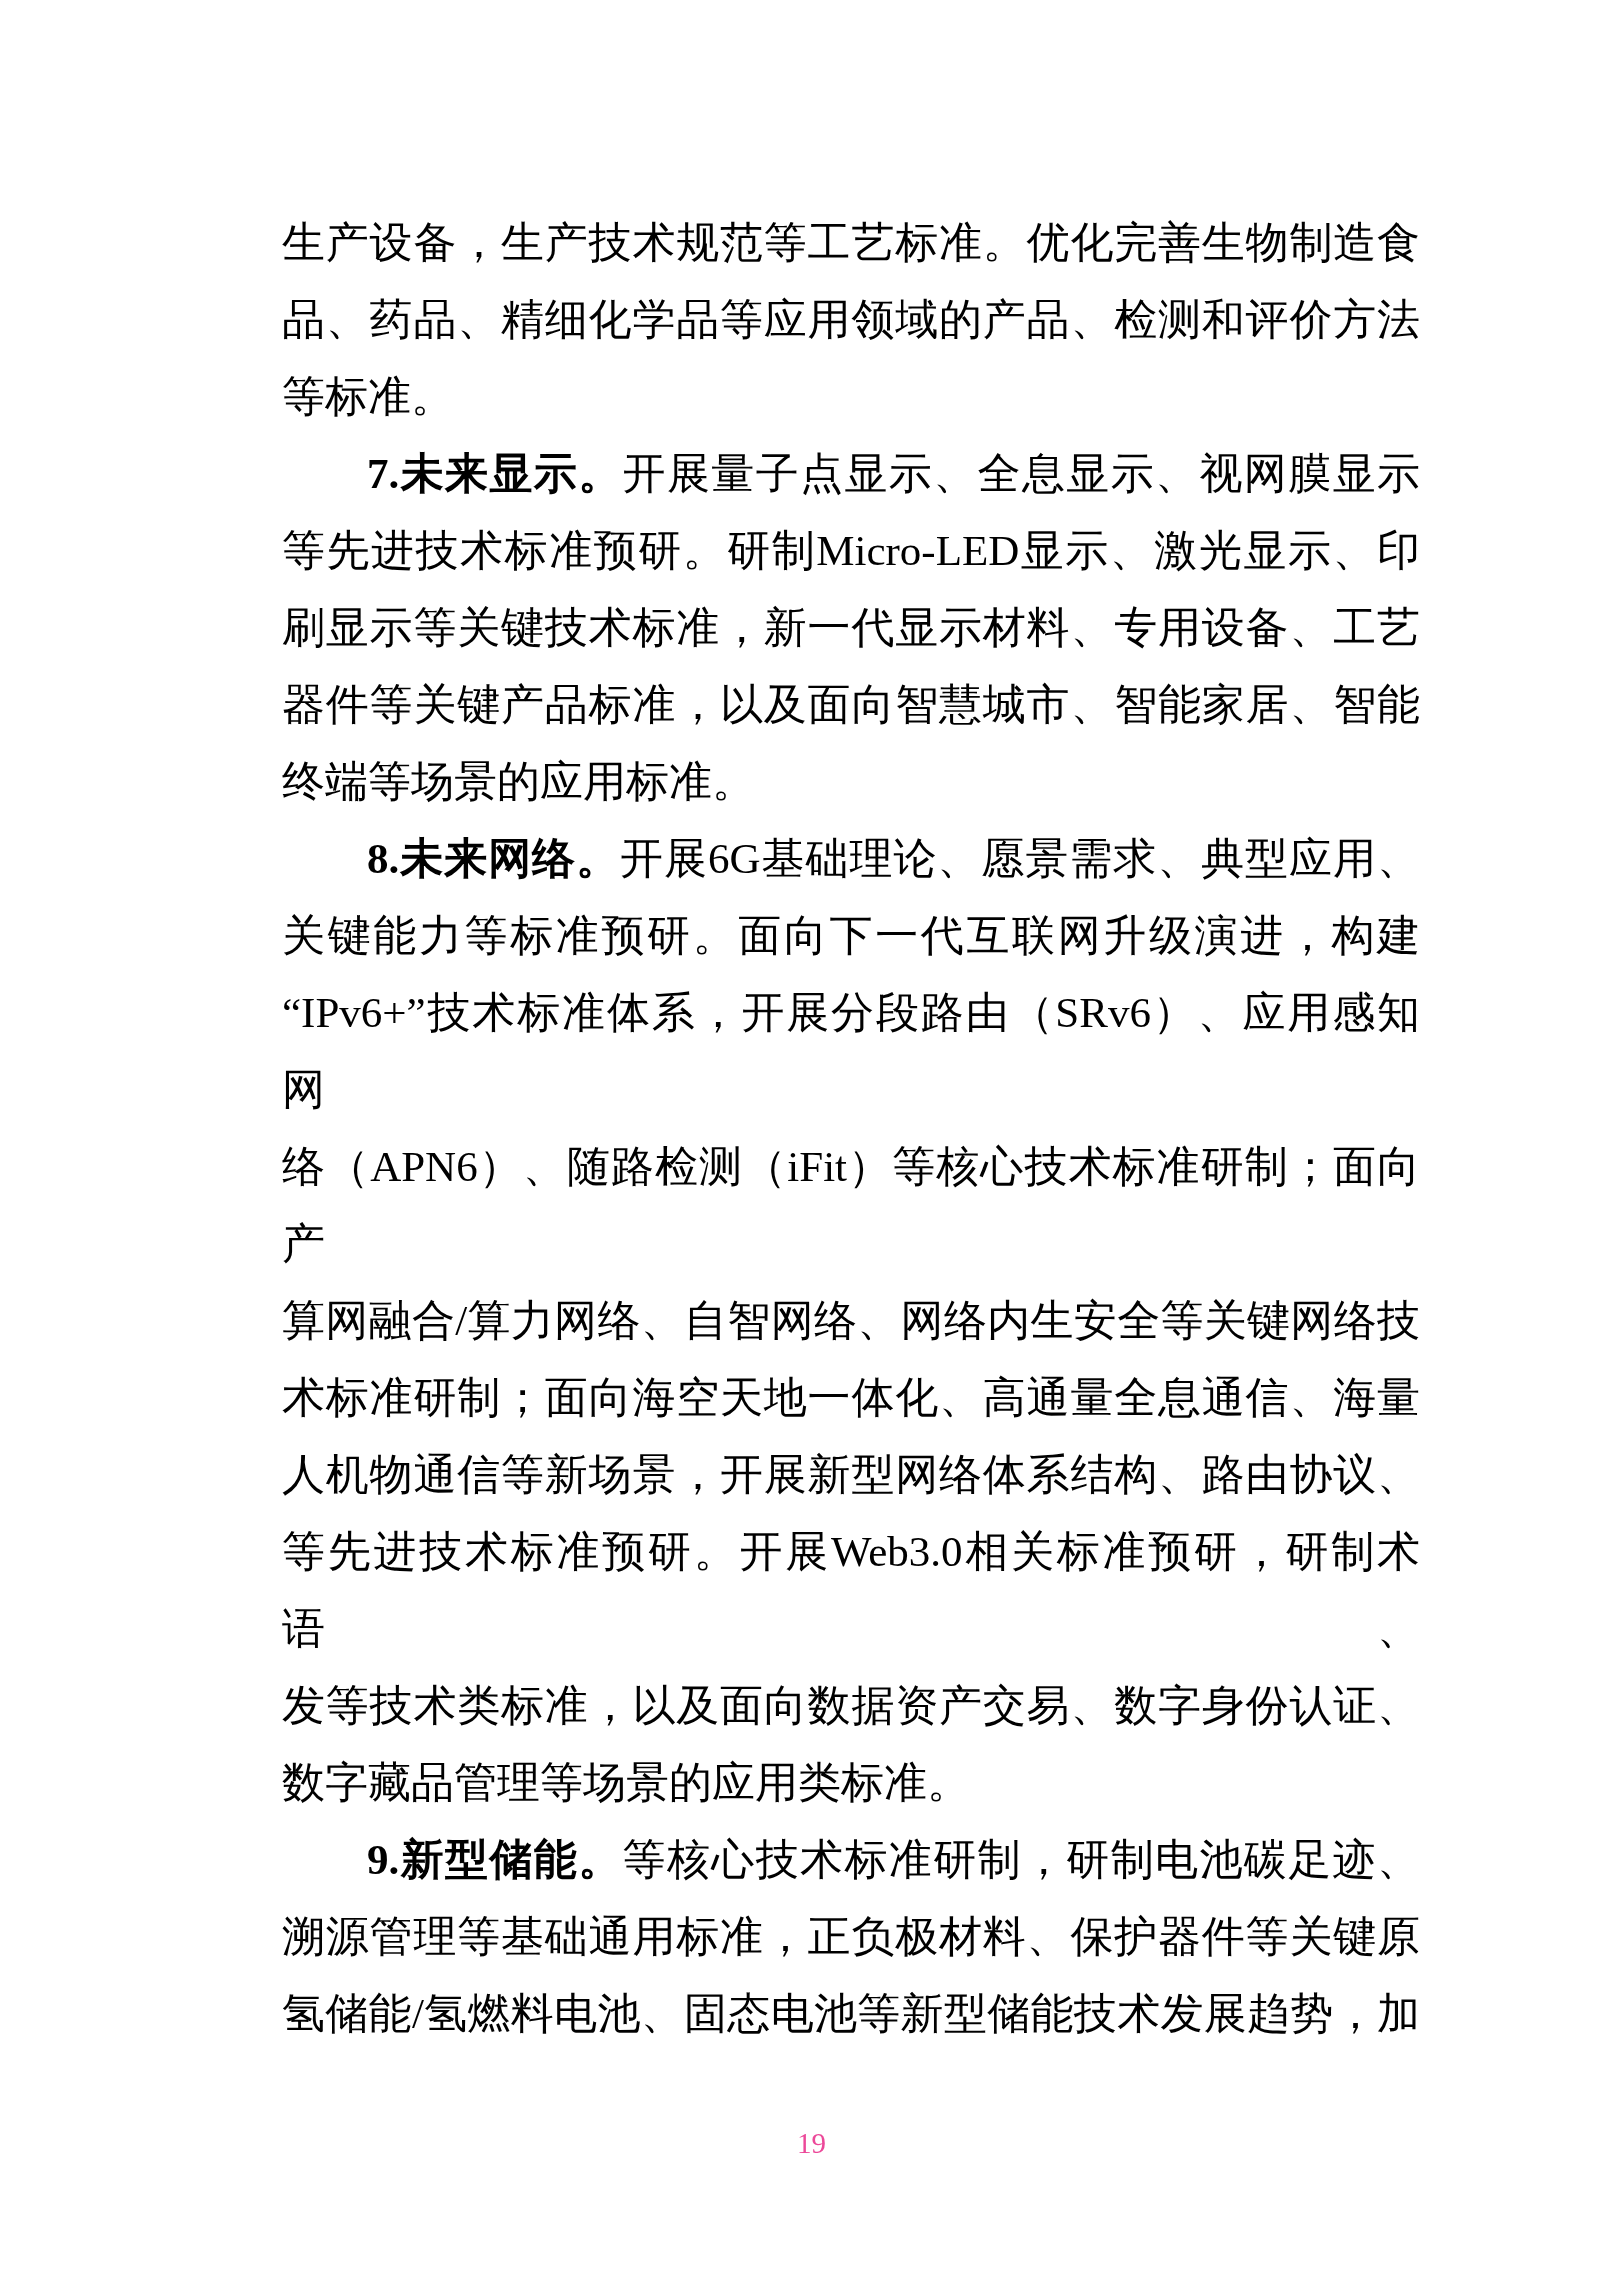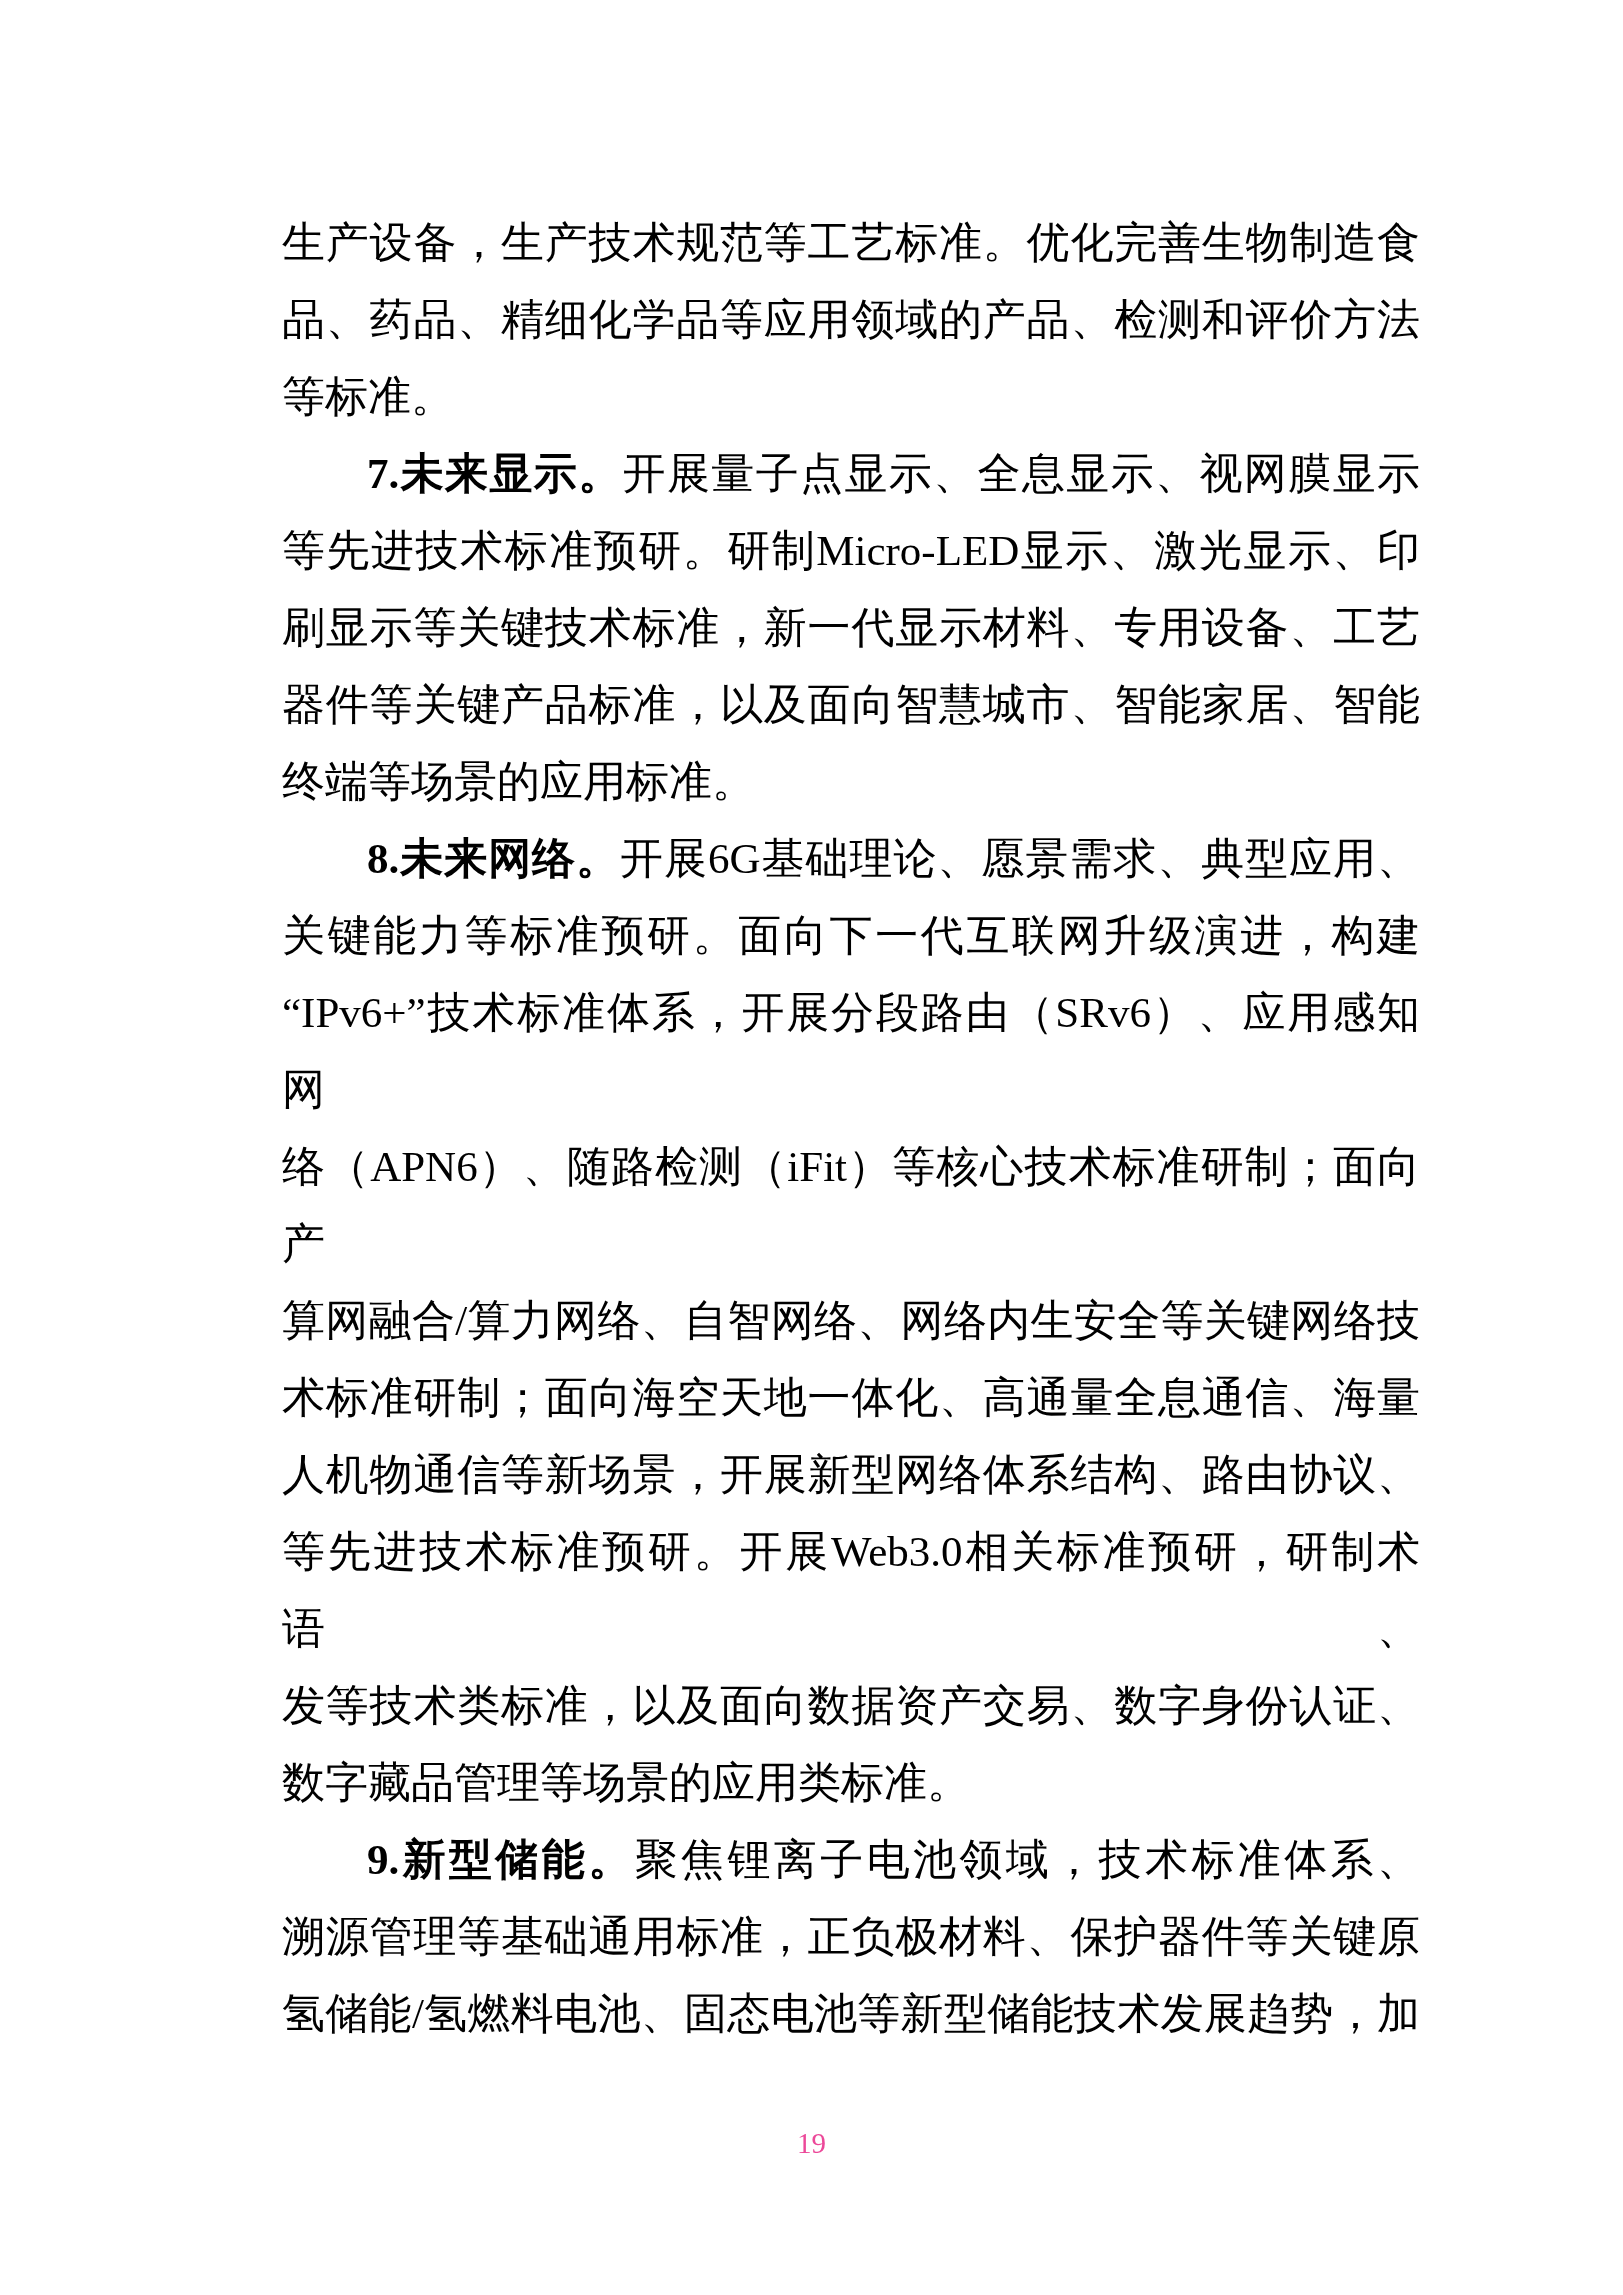--- a/index.html
+++ b/index.html
@@ -81,21 +81,21 @@
     <div class="line full"><span>关键能力等标准预研。面向下一代互联网升级演进，构建</span></div>
     <div class="line full"><span>“IPv6+”技术标准体系，开展分段路由（SRv6）、应用感知网</span></div>
     <div class="line full"><span>络（APN6）、随路检测（iFit）等核心技术标准研制；面向产</span></div>
     <div class="line full"><span>算网融合/算力网络、自智网络、网络内生安全等关键网络技</span></div>
     <div class="line full"><span>术标准研制；面向海空天地一体化、高通量全息通信、海量</span></div>
     <div class="line full"><span>人机物通信等新场景，开展新型网络体系结构、路由协议、</span></div>
     <div class="line full"><span>等先进技术标准预研。开展Web3.0相关标准预研，研制术语、</span></div>
     <div class="line full"><span>发等技术类标准，以及面向数据资产交易、数字身份认证、</span></div>
     <div class="line short"><span>数字藏品管理等场景的应用类标准。</span></div>
 
-    <div class="line full indent"><span class="lead">9.新型储能。</span><span>聚焦锂离子电池领域，技术标准体系、</span></div>
+    <div class="line full indent"><span class="lead">9.新型储能。</span><span>等核心技术标准研制，研制电池碳足迹、</span></div>
     <div class="line full"><span>溯源管理等基础通用标准，正负极材料、保护器件等关键原</span></div>
     <div class="line full"><span>氢储能/氢燃料电池、固态电池等新型储能技术发展趋势，加</span></div>
 
   </div>
 
   <div class="page-number">19</div>
 </div>
 
 
 </body></html>

